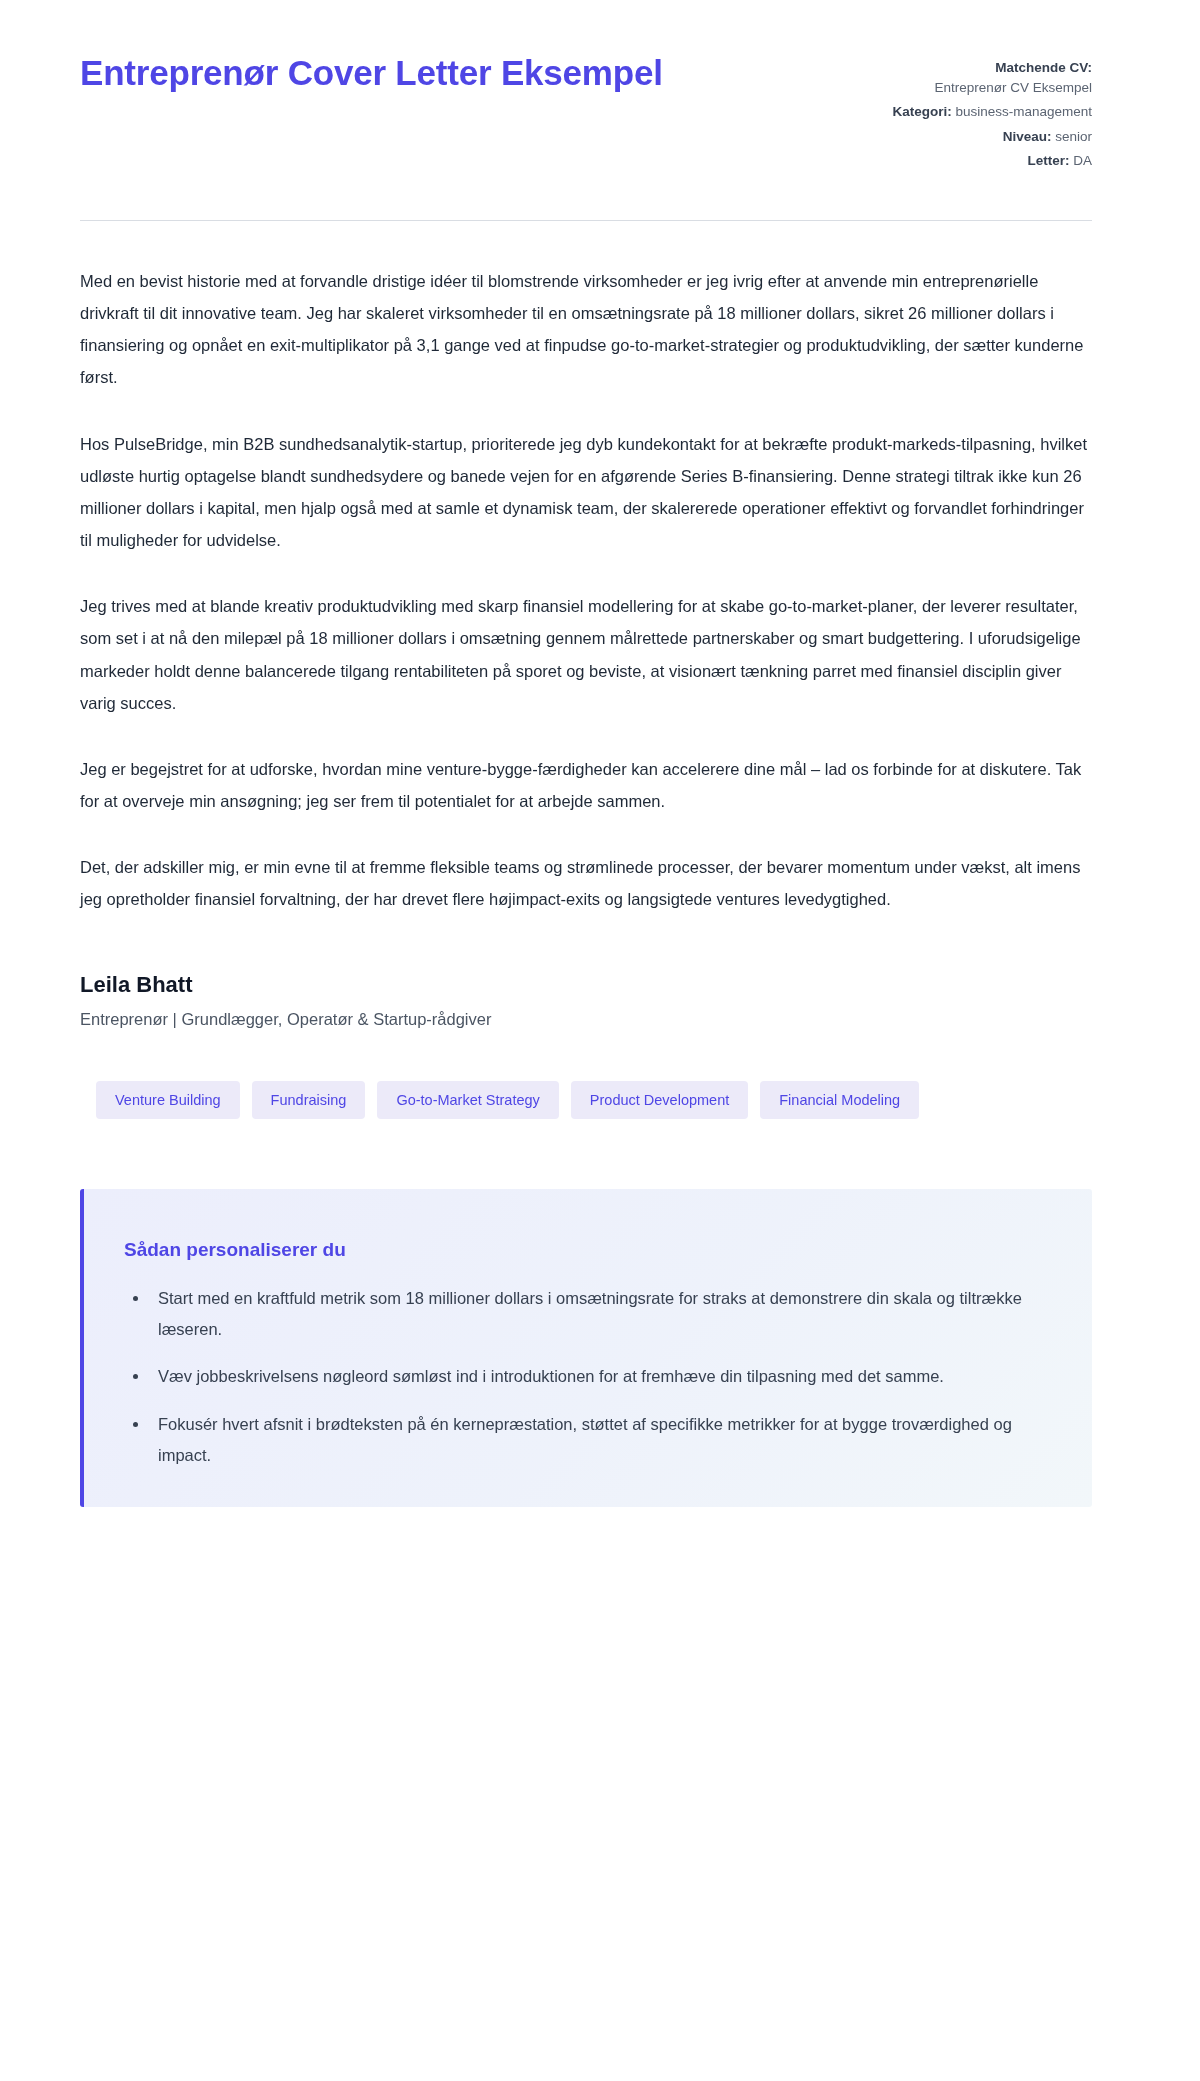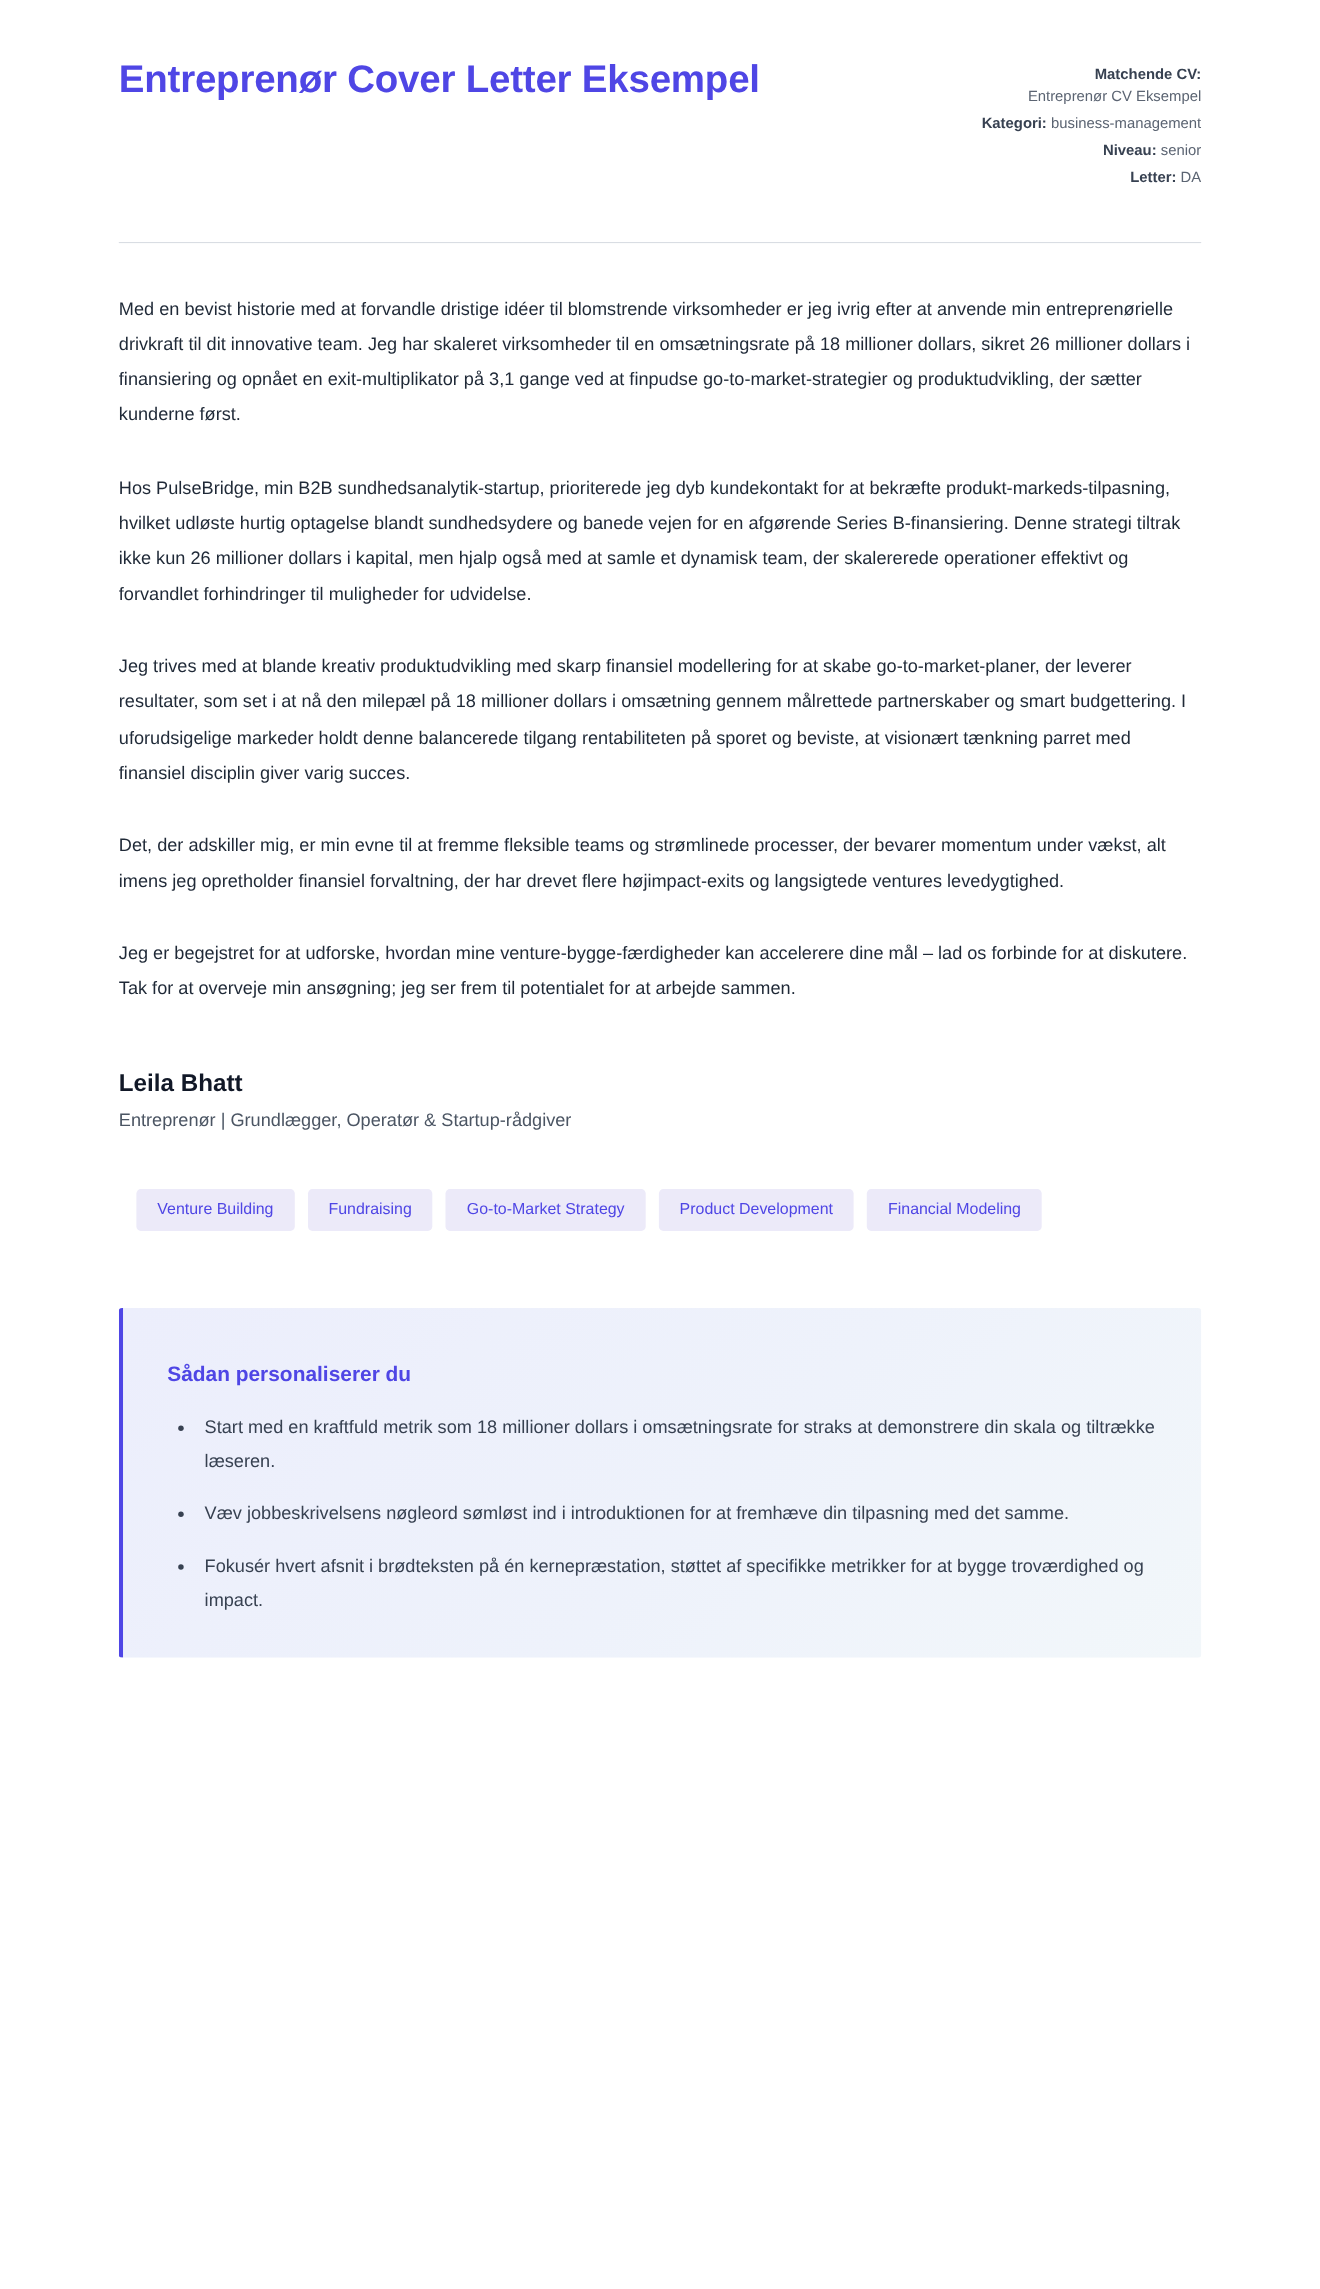--- a/index.html
+++ b/index.html
@@ -9,21 +9,21 @@
     background: #ffffff;
   }
   body {
     width: 1200px;
     min-height: 2081px;
     font-family: "Liberation Sans", sans-serif;
     color: #1f2937;
   }
   .page {
     width: 1200px;
-    padding: 52px 108px 40px 108px;
+    padding: 52px 108px 40px 80px;
   }
 
   
   .header {
     display: flex;
     align-items: flex-start;
     justify-content: space-between;
     gap: 40px;
   }
   .header-left { flex: 1 1 auto; max-width: 760px; }
@@ -165,22 +165,22 @@
       </div>
     </div>
   </div>
 
   <hr class="divider">
 
   <div class="letter">
     <p class="para">Med en bevist historie med at forvandle dristige idéer til blomstrende virksomheder er jeg ivrig efter at anvende min entreprenørielle drivkraft til dit innovative team. Jeg har skaleret virksomheder til en omsætningsrate på 18 millioner dollars, sikret 26 millioner dollars i finansiering og opnået en exit-multiplikator på 3,1 gange ved at finpudse go-to-market-strategier og produktudvikling, der sætter kunderne først.</p>
     <p class="para">Hos PulseBridge, min B2B sundhedsanalytik-startup, prioriterede jeg dyb kundekontakt for at bekræfte produkt-markeds-tilpasning, hvilket udløste hurtig optagelse blandt sundhedsydere og banede vejen for en afgørende Series B-finansiering. Denne strategi tiltrak ikke kun 26 millioner dollars i kapital, men hjalp også med at samle et dynamisk team, der skalererede operationer effektivt og forvandlet forhindringer til muligheder for udvidelse.</p>
     <p class="para">Jeg trives med at blande kreativ produktudvikling med skarp finansiel modellering for at skabe go-to-market-planer, der leverer resultater, som set i at nå den milepæl på 18 millioner dollars i omsætning gennem målrettede partnerskaber og smart budgettering. I uforudsigelige markeder holdt denne balancerede tilgang rentabiliteten på sporet og beviste, at visionært tænkning parret med finansiel disciplin giver varig succes.</p>
+    <p class="para">Jeg er begejstret for at udforske, hvordan mine venture-bygge-færdigheder kan accelerere dine mål – lad os forbinde for at diskutere. Tak for at overveje min ansøgning; jeg ser frem til potentialet for at arbejde sammen.</p>
     <p class="para">Det, der adskiller mig, er min evne til at fremme fleksible teams og strømlinede processer, der bevarer momentum under vækst, alt imens jeg opretholder finansiel forvaltning, der har drevet flere højimpact-exits og langsigtede ventures levedygtighed.</p>
-    <p class="para">Jeg er begejstret for at udforske, hvordan mine venture-bygge-færdigheder kan accelerere dine mål – lad os forbinde for at diskutere. Tak for at overveje min ansøgning; jeg ser frem til potentialet for at arbejde sammen.</p>
   </div>
 
   <div class="signature">
     <p class="sig-name">Leila Bhatt</p>
     <p class="sig-role">Entreprenør | Grundlægger, Operatør &amp; Startup-rådgiver</p>
   </div>
 
   <div class="tags">
     <span class="tag">Venture Building</span>
     <span class="tag">Fundraising</span>

